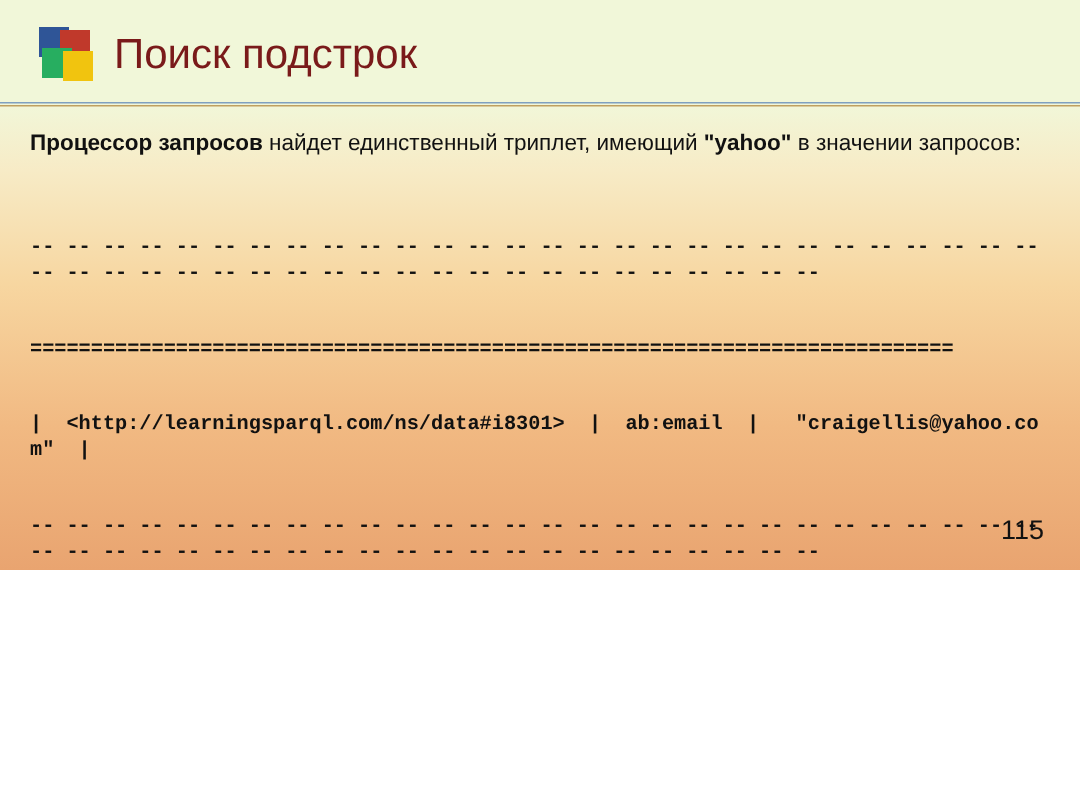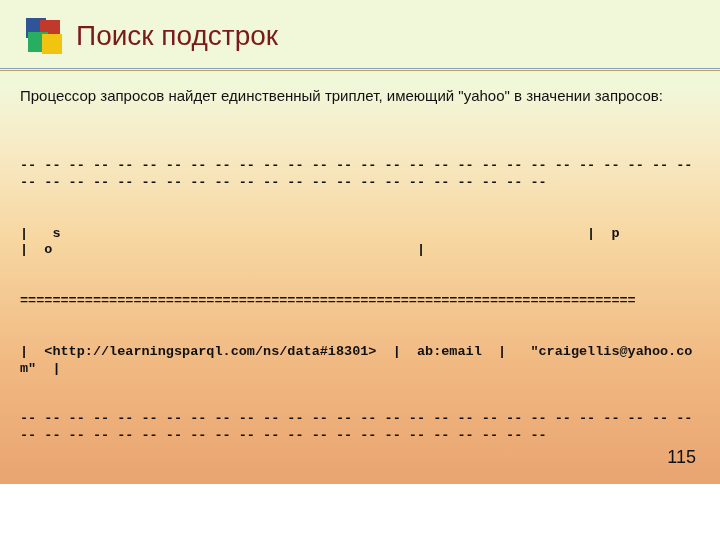--- a/index.html
+++ b/index.html
@@ -5,21 +5,21 @@
   html, body {
     margin: 0;
     padding: 0;
     width: 720px;
     height: 540px;
     overflow: hidden;
     font-family: Arial, "Helvetica Neue", sans-serif;
   }
   .slide {
     width: 720px;
-    height: 484px;
+    height: 380px;
     background: linear-gradient(
       to bottom,
       #f1f7d9 0%,
       #f1f7d9 18%,
       #f7ebc6 30%,
       #f7d6a0 50%,
       #f1b982 75%,
       #e9a470 100%
     );
     position: relative;
@@ -56,21 +56,21 @@
   .divider2 { position:absolute; left:0; right:0; top:70px; height:1px; background:#bfa060; }
   .body {
     position: absolute;
     left: 20px;
     right: 20px;
     top: 86px;
     font-size: 15px;
     color: #111;
     line-height: 1.35;
   }
-  .body .bold { font-weight: 400; }
+  .body .bold { font-weight: 700; }
   .mono-block {
     margin-top: 18px;
     font-family: "Courier New", monospace;
     font-size: 13.5px;
     font-weight: 700;
     color: #111;
     line-height: 1.25;
     word-break: break-all;
     white-space: pre-wrap;
   }
@@ -100,21 +100,20 @@
   <div class="divider1"></div>
   <div class="divider2"></div>
 
   <div class="body">
     <div>
       <span class="bold">Процессор запросов</span><span> найдет единственный триплет, имеющий </span><span class="bold">"yahoo"</span><span> в значении  запросов:</span>
     </div>
 
     <div class="mono-block">
       <div>-- -- -- -- -- -- -- -- -- -- -- -- -- -- -- -- -- -- -- -- -- -- -- -- -- -- -- -- -- -- -- -- -- -- -- -- -- -- -- -- -- -- -- -- -- -- -- -- -- --</div>
-      <div>|   s                                                                 |  p              |  o                                             |</div>
       <div>============================================================================</div>
       <div>|  &lt;http://learningsparql.com/ns/data#i8301&gt;  |  ab:email  |   "craigellis@yahoo.com"  |</div>
       <div>-- -- -- -- -- -- -- -- -- -- -- -- -- -- -- -- -- -- -- -- -- -- -- -- -- -- -- -- -- -- -- -- -- -- -- -- -- -- -- -- -- -- -- -- -- -- -- -- -- --</div>
     </div>
   </div>
 
   <div class="page-number">115</div>
 </div>
 
 </body></html>

